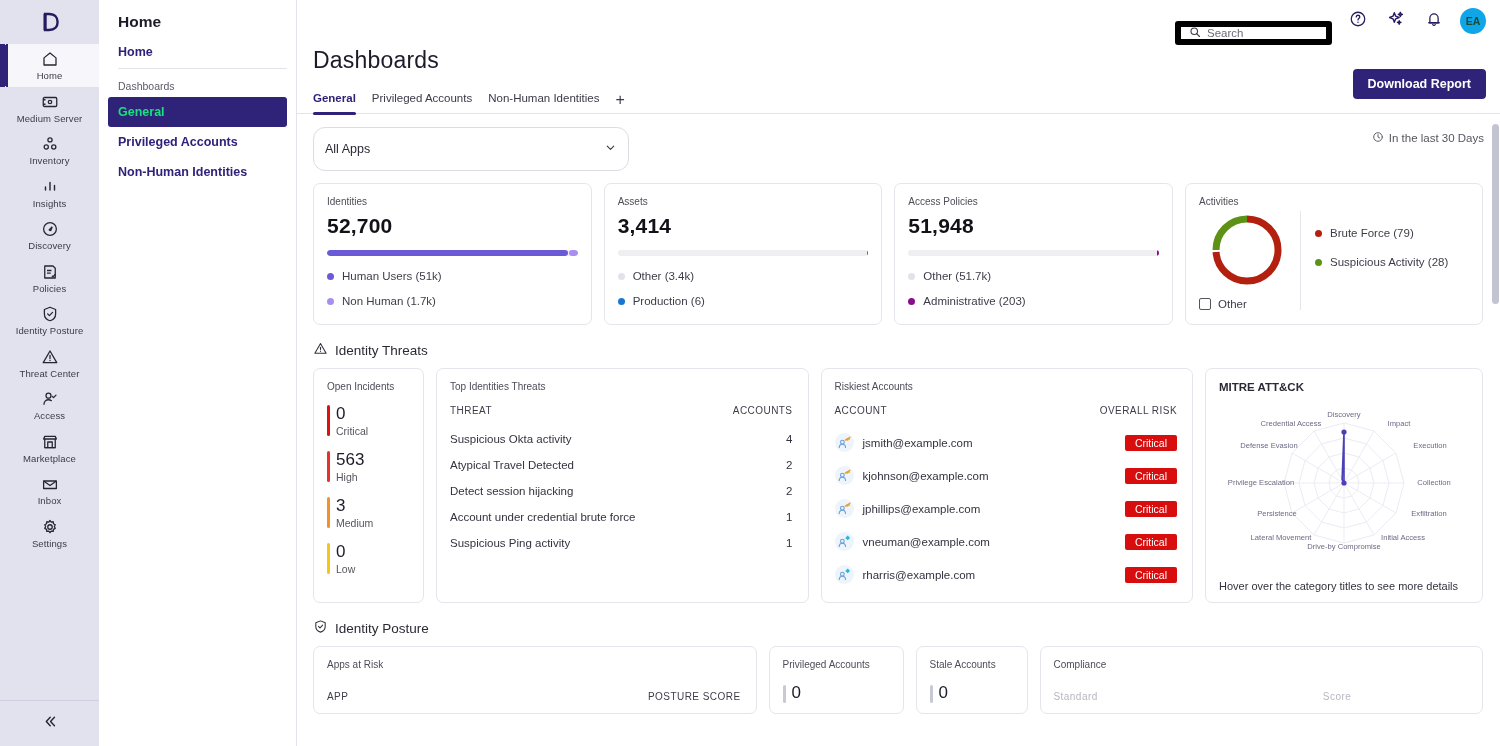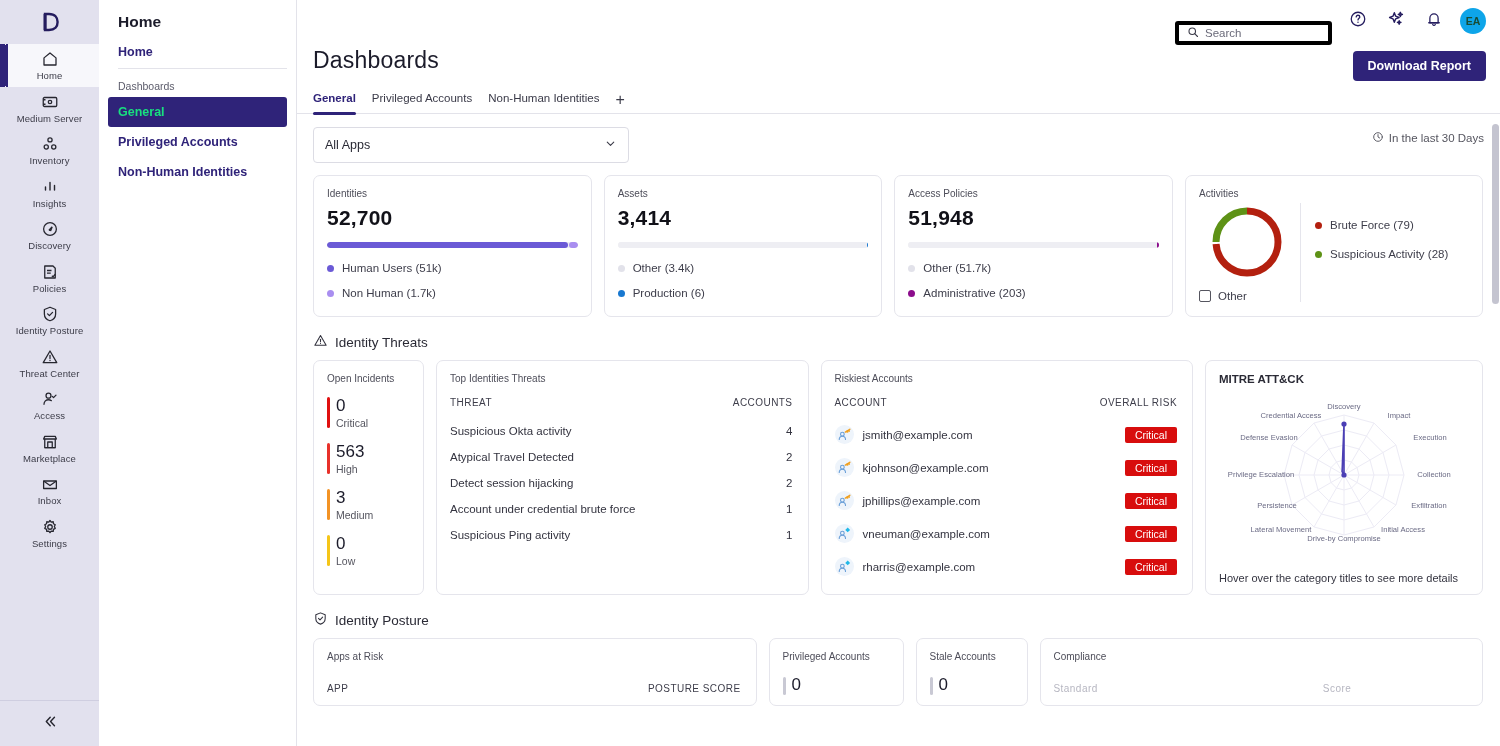--- a/index.html
+++ b/index.html
@@ -74,39 +74,39 @@
   }
   .nav2-item.active { background: #2f2379; color: #18e07f; }
 
   
   .main { flex: 1 1 auto; height: 746px; position: relative; background: #fff; overflow: hidden; }
   .topbar {
     height: 41px; display: flex; align-items: center; justify-content: flex-end;
     padding: 0 14px 0 0; gap: 14px;
   }
   .search-box {
-    width: 157px; height: 24px; border: 4px solid #000000; border-radius: 3px;
+    width: 157px; height: 24px; border: 6px solid #000000; border-radius: 3px;
     display: flex; align-items: center; gap: 6px; padding: 0 8px; background: #fff; margin-top: 24px;
   }
   .search-box input {
     border: 0; outline: 0; font-size: 11.5px; color: #2a2a35; width: 100%;
     font-family: "Liberation Sans", sans-serif; background: transparent;
   }
   .search-box input::placeholder { color: #6b6b7a; }
   .topicon { width: 24px; height: 24px; display: flex; align-items: center; justify-content: center; cursor: pointer; }
   .avatar {
     width: 26px; height: 26px; border-radius: 50%; background: #0ea5e9;
     display: flex; align-items: center; justify-content: center;
     font-size: 10.5px; font-weight: 700; color: #184c33; cursor: pointer;
   }
 
   .page-head { padding: 6px 0 0 16px; position: relative; }
   .page-title { font-size: 23px; font-weight: 400; color: #1b1b2a; letter-spacing: .2px; }
   .dl-btn {
-    position: absolute; right: 14px; top: 10px;
+    position: absolute; right: 14px; top: 28px;
     background: #2f2379; color: #fff; border: 0; border-radius: 4px;
     font-size: 12.5px; font-weight: 600; padding: 8px 15px; cursor: pointer;
     font-family: "Liberation Sans", sans-serif;
   }
 
   .tabs {
     display: flex; align-items: flex-end; gap: 16px;
     padding: 18px 0 0 16px; border-bottom: 1px solid #e3e3ea; position: relative;
   }
   .tab {
@@ -115,21 +115,21 @@
   }
   .tab.active { color: #2f2379; font-weight: 700; }
   .tab.active::after {
     content: ""; position: absolute; left: 0; right: 0; bottom: -2px; height: 3px;
     background: #2f2379; border-radius: 2px;
   }
   .tab-add { font-size: 16px; color: #3a3a48; padding-bottom: 6px; cursor: pointer; line-height: 14px; }
 
   .filterrow { display: flex; align-items: center; padding: 13px 0 0 16px; position: relative; }
   .select {
-    width: 316px; height: 36px; border: 1px solid #dcdce4; border-radius: 4px; background: #fff;
+    width: 316px; height: 44px; border: 1px solid #dcdce4; border-radius: 12px; background: #fff;
     display: flex; align-items: center; justify-content: space-between; padding: 0 11px;
     font-size: 12.5px; color: #2a2a35; cursor: pointer;
   }
   .period {
     position: absolute; right: 16px; top: 17px;
     display: flex; align-items: center; gap: 5px; font-size: 11.5px; color: #55555f;
   }
 
   
   .row { display: flex; gap: 12px; padding: 0 17px 0 16px; }

